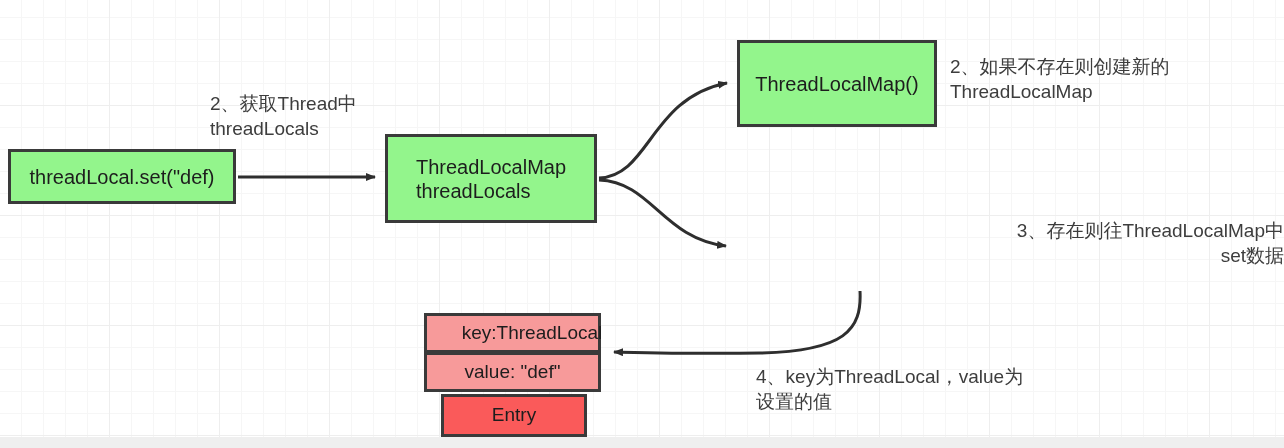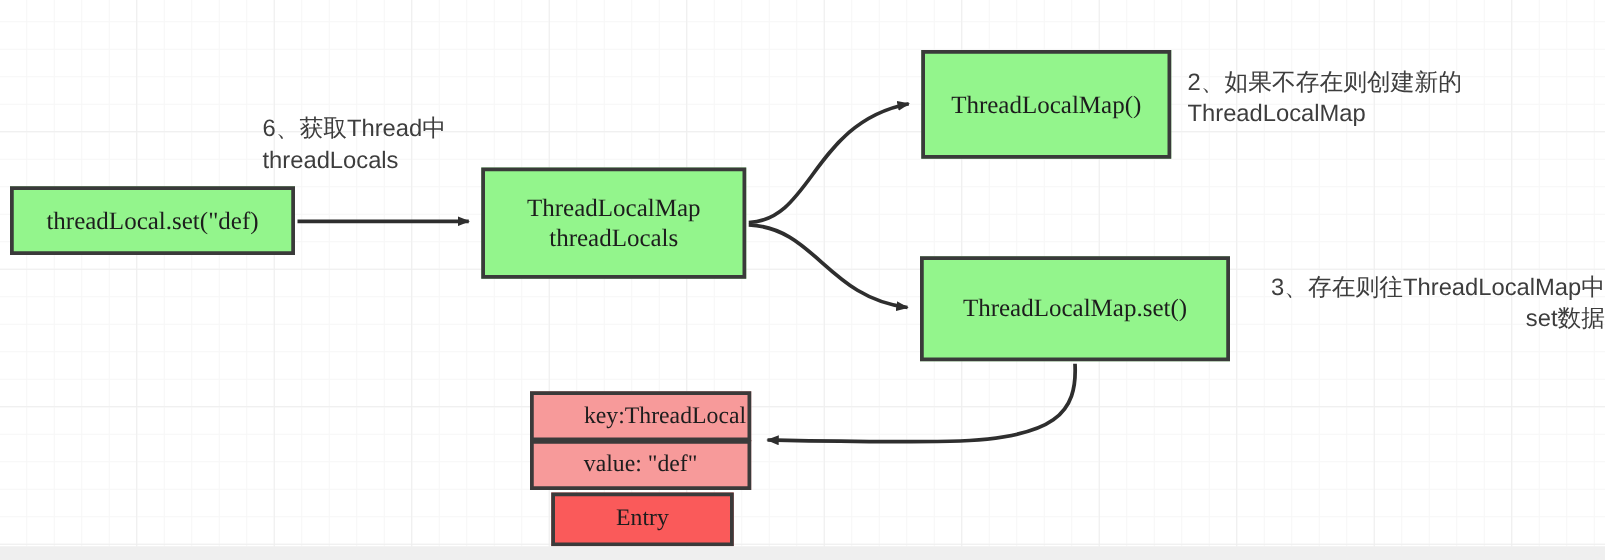--- a/index.html
+++ b/index.html
@@ -30,26 +30,25 @@
     height: 11px;
     background: #efefef;
   }
   .node {
     position: absolute;
     box-sizing: border-box;
     border: 3px solid #3a3a3a;
     display: flex;
     align-items: center;
     justify-content: center;
-    text-align: center;
+    text-align: left;
     color: #1d1d1d;
     font-size: 20px;
     line-height: 1.2;
     white-space: pre-line;
-    font-family: Liberation Serif, serif;
   }
   .green {
     background: #93f58c;
   }
   .pink {
     background: #f79a9a;
   }
   .red {
     background: #fa5a5a;
   }
@@ -107,32 +106,33 @@
     <path d="M 860 291 C 862 330, 845 351, 760 353 C 700 354, 660 353, 614 352" stroke="#2e2e2e" stroke-width="3" fill="none" marker-end="url(#arrowhead-left)"></path>
   </svg>
 
   <div class="node green node-threadlocal-set">threadLocal.set("def)</div>
 
   <div class="node green node-threadlocals">ThreadLocalMap
 threadLocals</div>
 
   <div class="node green node-tlm-ctor">ThreadLocalMap()</div>
 
-  <div class="node green node-tlm-set">ThreadLocalMap.set()</div>
 
   <div class="node pink cell-key">key:ThreadLocal</div>
 
   <div class="node pink cell-value">value: "def"</div>
 
   <div class="node red cell-entry">Entry</div>
 
-  <div class="label label-1">6、获取Thread中
+  <div class="label label-1">2、获取Thread中
 threadLocals</div>
 
   <div class="label label-2">2、如果不存在则创建新的
 ThreadLocalMap</div>
 
   <div class="label label-3">3、存在则往ThreadLocalMap中
 set数据</div>
 
+  <div class="label label-4">4、key为ThreadLocal，value为
+设置的值</div>
 
   <div class="footer-strip"></div>
 </div>
 
 </body></html>

